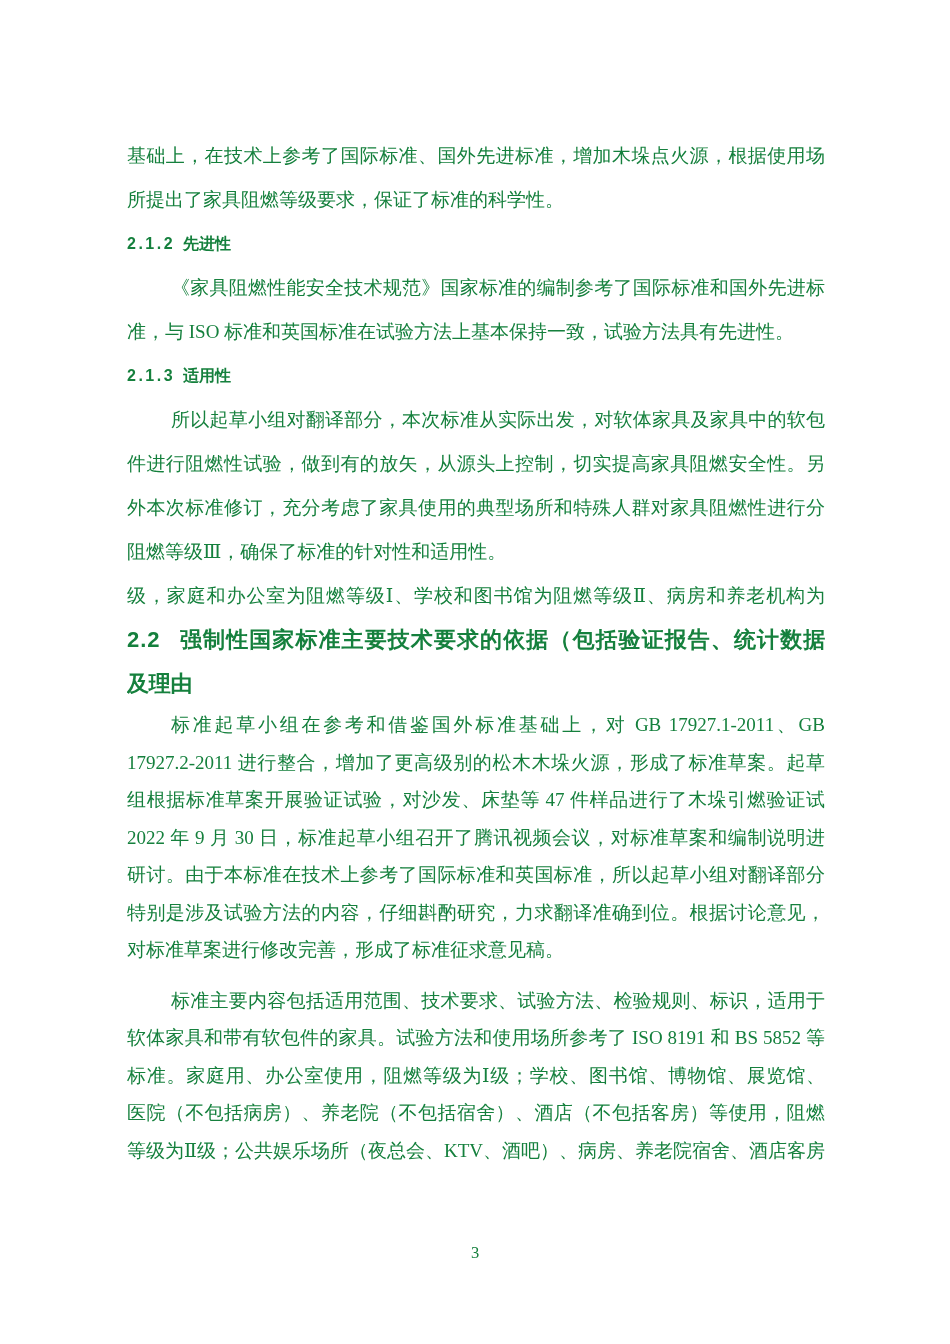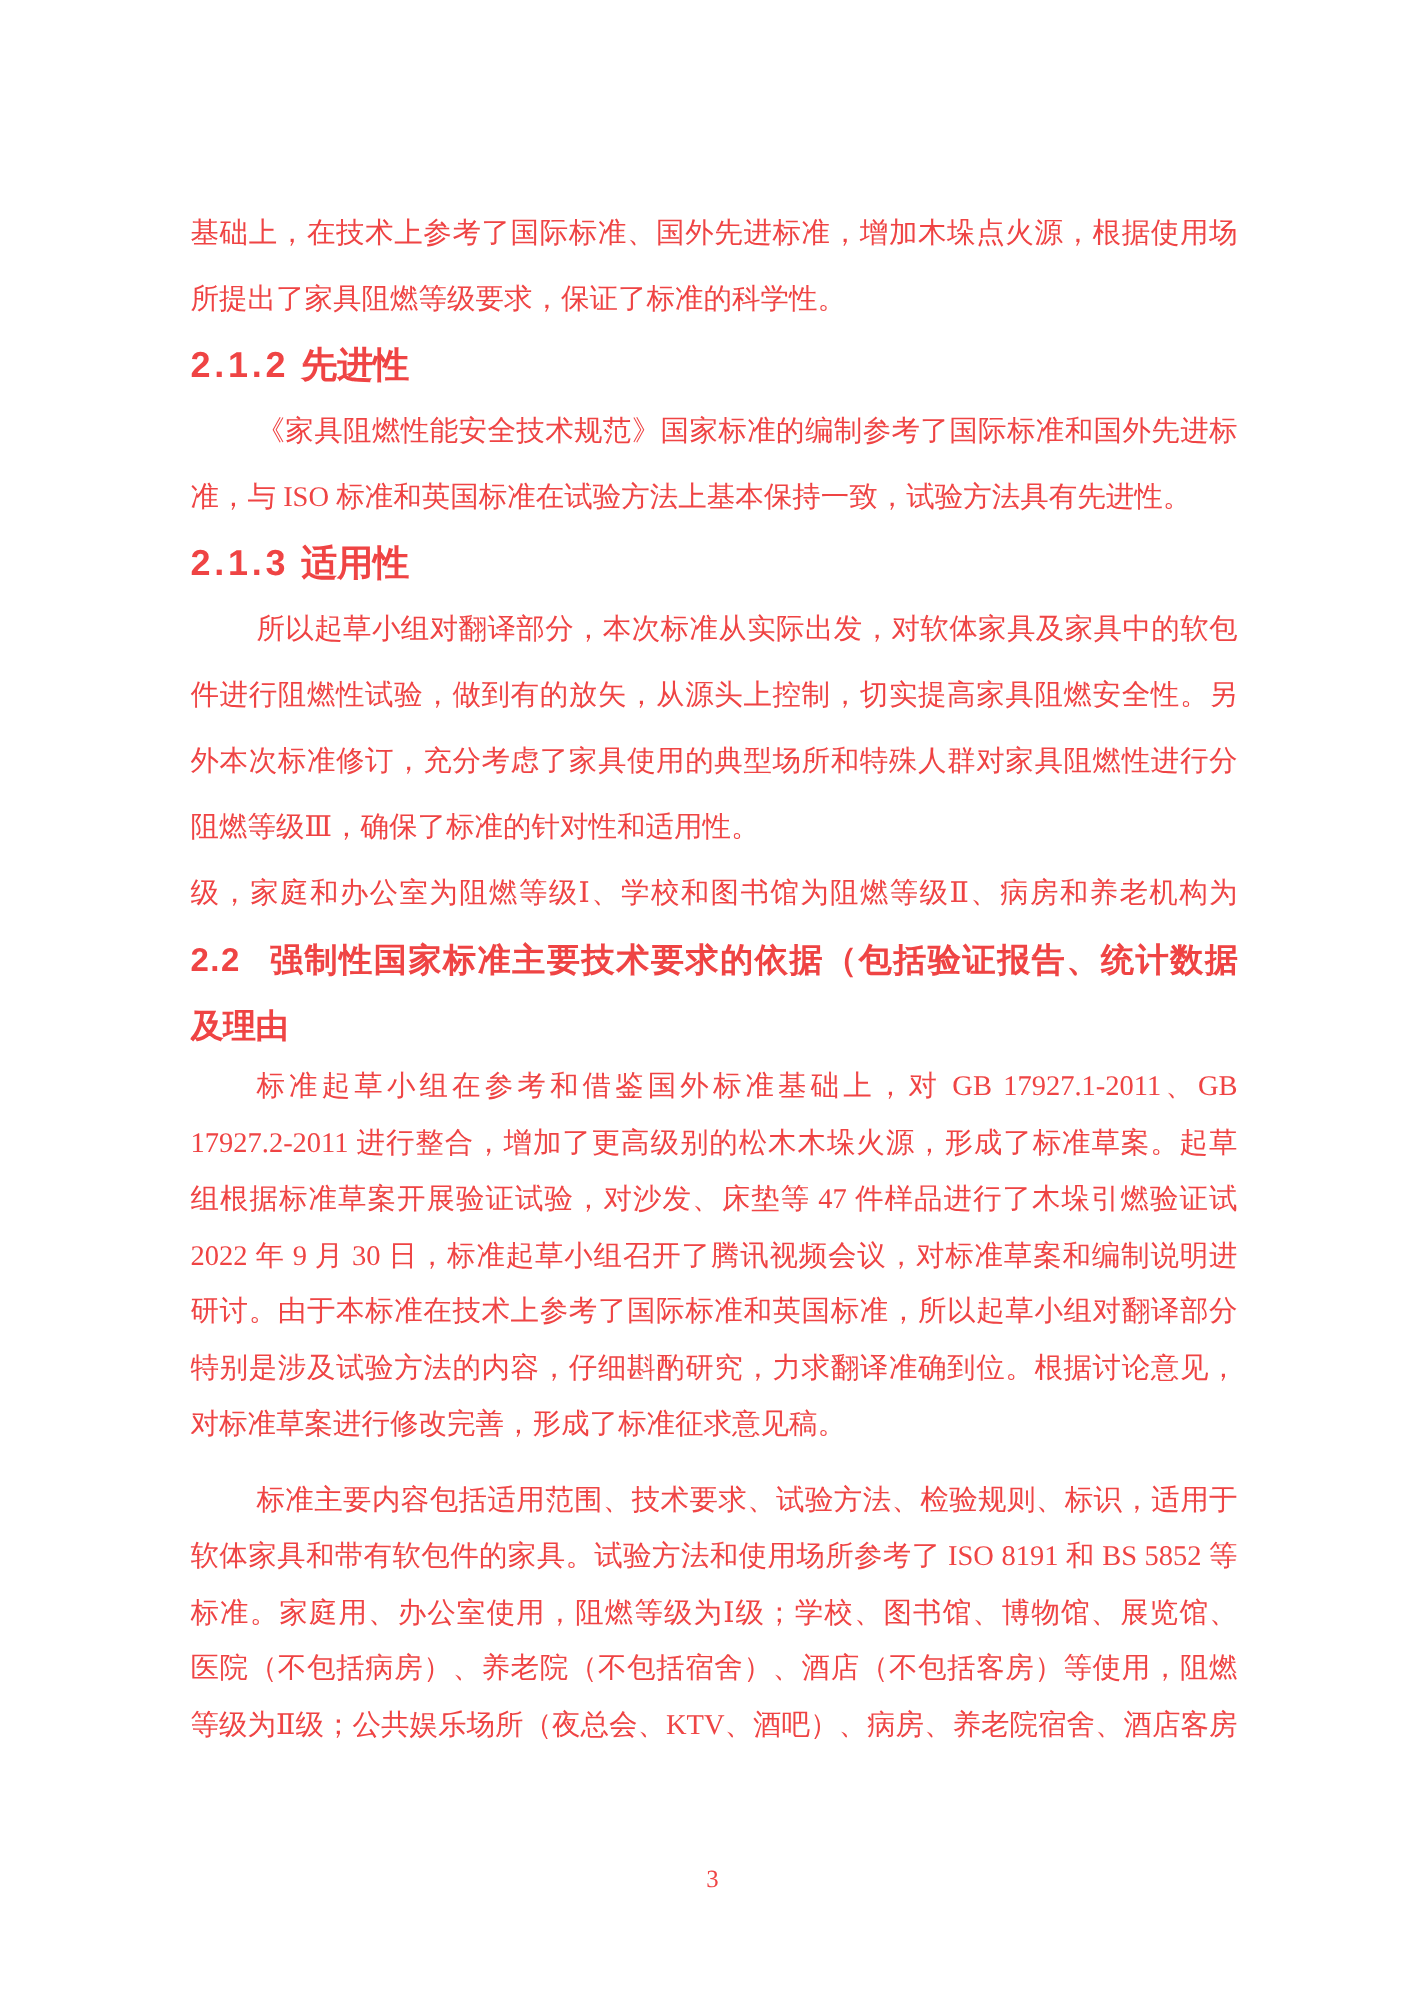--- a/index.html
+++ b/index.html
@@ -4,21 +4,21 @@
 <style>
   * { box-sizing: border-box; }
   html, body { margin: 0; padding: 0; background: #ffffff; }
   .page {
     position: relative;
     width: 950px;
     height: 1344px;
     background: #ffffff;
     overflow: hidden;
     font-family: "Liberation Serif", "DejaVu Serif", serif;
-    color: #ef4444;
+    color: #15803d;
   }
   .doc {
     position: absolute;
     left: 127px;
     top: 134px;
     width: 698px;
   }
   .para { margin: 0; padding: 0; }
   .line {
     height: 44px;
@@ -33,21 +33,21 @@
   .line.lastline {
     text-align: left;
     text-align-last: left;
   }
   .line.ind { text-indent: 44px; }
   .para.tight .line { height: 37.5px; line-height: 37.5px; }
   .para.gap { margin-top: 13px; }
   .h3 .line {
     font-family: "Liberation Sans", "DejaVu Sans", sans-serif;
     font-weight: 600;
-    font-size: 24px;
+    font-size: 16px;
     text-align: left;
     text-align-last: left;
   }
   .h3 .num { letter-spacing: 2.5px; margin-right: 8px; }
   .h2 .line {
     font-family: Liberation Sans, sans-serif;
     font-weight: 700;
     font-size: 22px;
     letter-spacing: -0.3px;
   }

